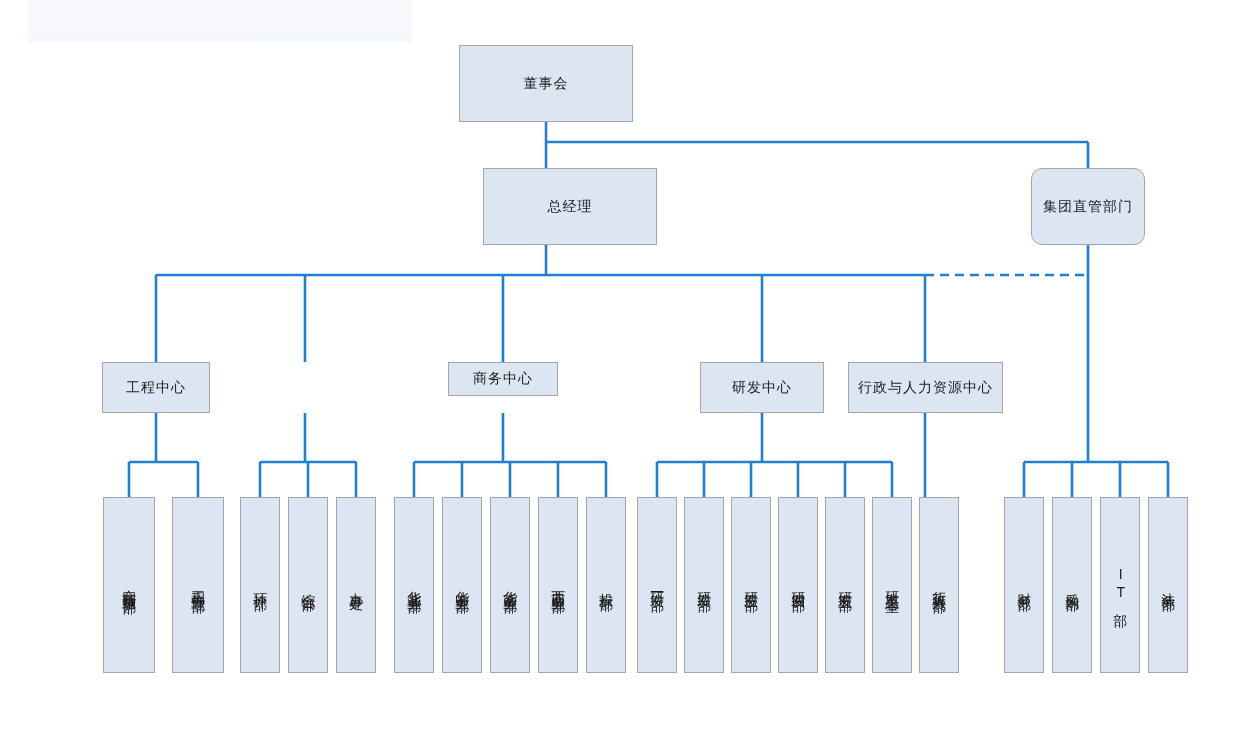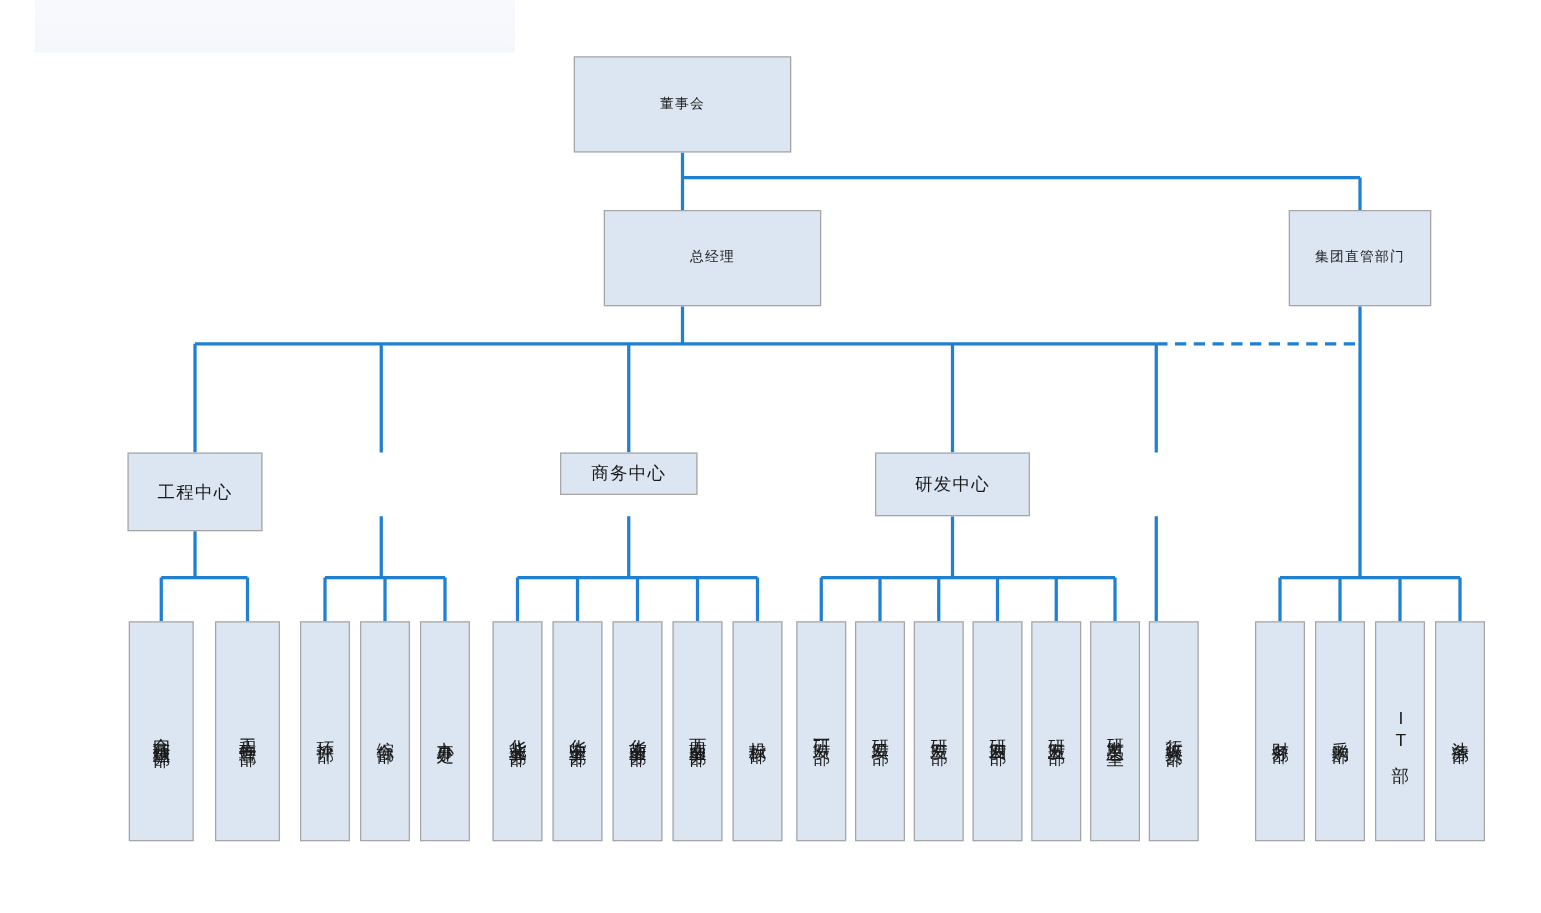--- a/index.html
+++ b/index.html
@@ -31,21 +31,21 @@
     display:flex;
     align-items:center;
     justify-content:center;
     color:#1a1a1a;
     font-size:15px;
     letter-spacing:1px;
     line-height:1.25;
     text-align:center;
     box-shadow:0 0 0 0 rgba(0,0,0,0);
   }
-  .node.level1,.node.level2{font-size:11px;}
+  .node.level1,.node.level2{font-size:14px;}
   .node.level3{font-size:14px;}
   .node.leaf{
     writing-mode:vertical-rl;
     text-orientation:upright;
     font-size:14px;
     letter-spacing:2px;
     padding-top:6px;
     padding-bottom:6px;
     background:#dce6f2;
   }
@@ -123,33 +123,36 @@
 <div id="chart-canvas">
 
   <div class="node level1" style="left:459px;top:45px;width:174px;height:77px;">
     <span>董事会</span>
   </div>
 
   <div class="node level2" style="left:459px;top:168px;width:174px;height:77px;margin-left:24px;">
     <span>总经理</span>
   </div>
 
-  <div class="node level2" style="left:1031px;top:168px;width:114px;height:77px;">
+  <div class="node level2" style="left:1031px;top:168px;width:114px;height:77px;border-radius:11px;">
     <span>集团直管部门</span>
   </div>
 
-  <div class="node level3" style="left:102px;top:362px;width:108px;height:63px;">
+  <div class="node level3" style="left:102px;top:362px;width:108px;height:51px;">
     <span>工程中心</span>
   </div>
   <div class="node level3" style="left:448px;top:362px;width:110px;height:34px;">
     <span>商务中心</span>
   </div>
   <div class="node level3" style="left:700px;top:362px;width:124px;height:51px;">
     <span>研发中心</span>
   </div>
+  <div class="node level3" style="left:848px;top:362px;width:155px;height:51px;">
+    <span>行政与人力资源中心</span>
+  </div>
 
   <div class="node leaf" style="left:103px;top:497px;width:52px;height:176px;">
     <span>合同预结算部</span>
   </div>
   <div class="node leaf" style="left:172px;top:497px;width:52px;height:176px;">
     <span>工程管理部</span>
   </div>
   <div class="node leaf" style="left:240px;top:497px;width:40px;height:176px;">
     <span>环评部</span>
   </div>

